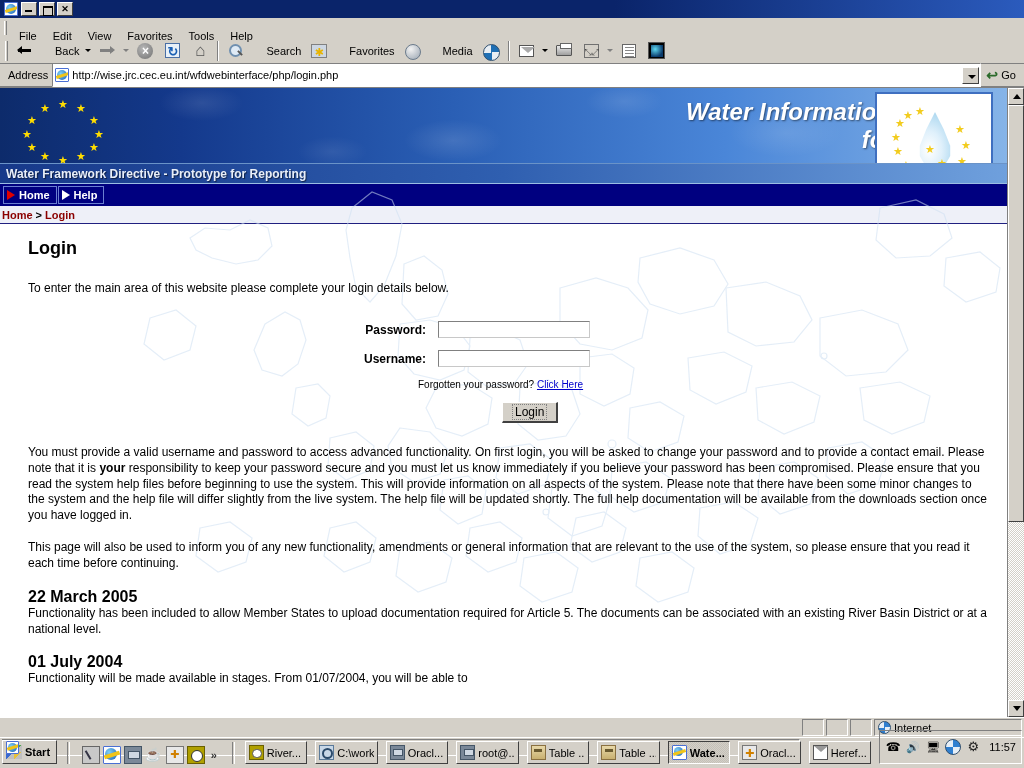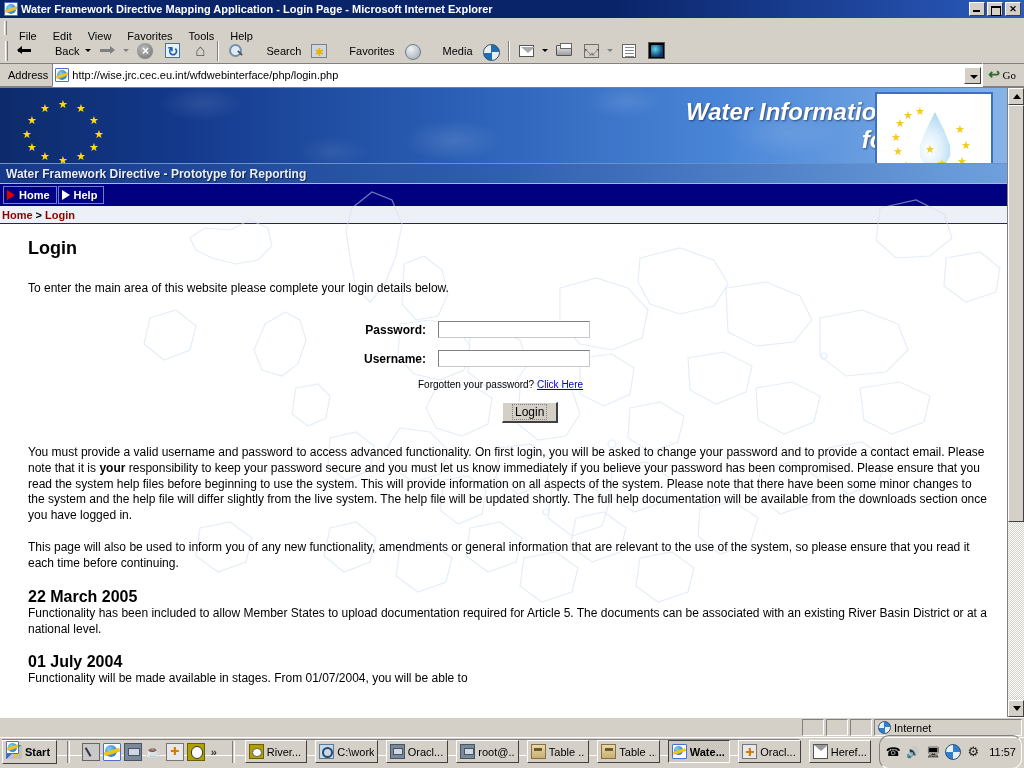--- a/index.html
+++ b/index.html
@@ -247,21 +247,21 @@
     border-top:1px solid #fff; border-left:1px solid #fff;
     border-right:1px solid #404040; border-bottom:1px solid #404040;
     position:relative; flex:none;
   }
   .addr-dropdown::after {
     content:""; position:absolute; left:5px; top:7px; width:0;height:0;
     border-left:4px solid transparent; border-right:4px solid transparent; border-top:4px solid #000;
   }
   .go-btn {
     display:flex; align-items:center; gap:2px; font-size:11px;
-    padding:0 6px 0 4px; color:#000;font-family:Liberation Serif, serif;
+    padding:0 6px 0 4px; color:#000;
   }
   .go-arrow {
     width:14px;height:14px; position:relative;
   }
   .go-arrow::after {
     content:"\21aa"; position:absolute; inset:0; color:#2a6a2a;
     font-size:14px; line-height:14px; text-align:center; font-weight:bold;
     transform: scaleX(-1);
   }
 
@@ -480,21 +480,21 @@
   }
   .sb-ie-icon::after {
     content:""; position:absolute; left:0; top:4px; width:12px;height:3px;background:#f0c419;
     transform:rotate(-18deg);
   }
 
   
   .taskbar {
     height: 28px; background:#d4d0c8;
     border-top:1px solid #fff;
-    display:flex; align-items:center; gap:8px; padding:1px 2px;
+    display:flex; align-items:flex-end; gap:8px; padding:1px 2px;
   }
   .start-btn {
     display:flex; align-items:center; gap:3px;
     height:24px; padding:0 6px 0 3px;
     background:#d4d0c8; font-weight:bold; font-size:11px;
     border-top:1px solid #fff; border-left:1px solid #fff;
     border-right:1px solid #404040; border-bottom:1px solid #404040;
   }
   .win-flag {
     width:16px;height:14px; flex:none;
@@ -529,21 +529,21 @@
       linear-gradient(45deg, #c4c0b8 25%, transparent 25%, transparent 75%, #c4c0b8 75%),
       linear-gradient(45deg, #c4c0b8 25%, transparent 25%, transparent 75%, #c4c0b8 75%);
     background-size: 2px 2px; background-position: 0 0, 1px 1px;
   }
   .task-ico { width:15px;height:15px; flex:none; position:relative; }
   .task-label { overflow:hidden; text-overflow:clip; }
   .tray {
     display:flex; align-items:center; gap:4px;
     height:24px; padding:16px 5px; margin-left:auto;
     border-top:1px solid #808080; border-left:1px solid #808080;
-    border-right:1px solid #fff; border-bottom:1px solid #fff;border-radius:10px;
+    border-right:1px solid #fff; border-bottom:1px solid #fff;
   }
   .tray-ico { width:16px;height:16px; position:relative; }
   .clock { font-size:11px; padding-left:4px; }
 
   
   .i-ie {
     border:1px solid #4a6fd4; background:#fff; border-radius:1px; overflow:hidden;
   }
   .i-ie::before {
     content:""; position:absolute; left:1px; top:1px; width:calc(100% - 4px);height:calc(100% - 4px);
@@ -628,21 +628,20 @@
   }
   .i-phone::after {
     content:"\260E"; position:absolute; inset:0; font-size:12px; text-align:center; line-height:16px;
   }
 </style>
 </head>
 <body>
 
 <div class="titlebar">
   <div class="titlebar-icon"></div>
-  <div class="titlebar-text">Water Framework Directive Mapping Application - Login Page - Microsoft Internet Explorer</div>
   <div class="titlebar-buttons">
     <div class="tb-btn tb-min"></div>
     <div class="tb-btn tb-max"></div>
     <div class="tb-btn tb-close">✕</div>
   </div>
 </div>
 
 <div class="menubar">
   <div class="grip"></div>
   <div class="menu-item">File</div>

